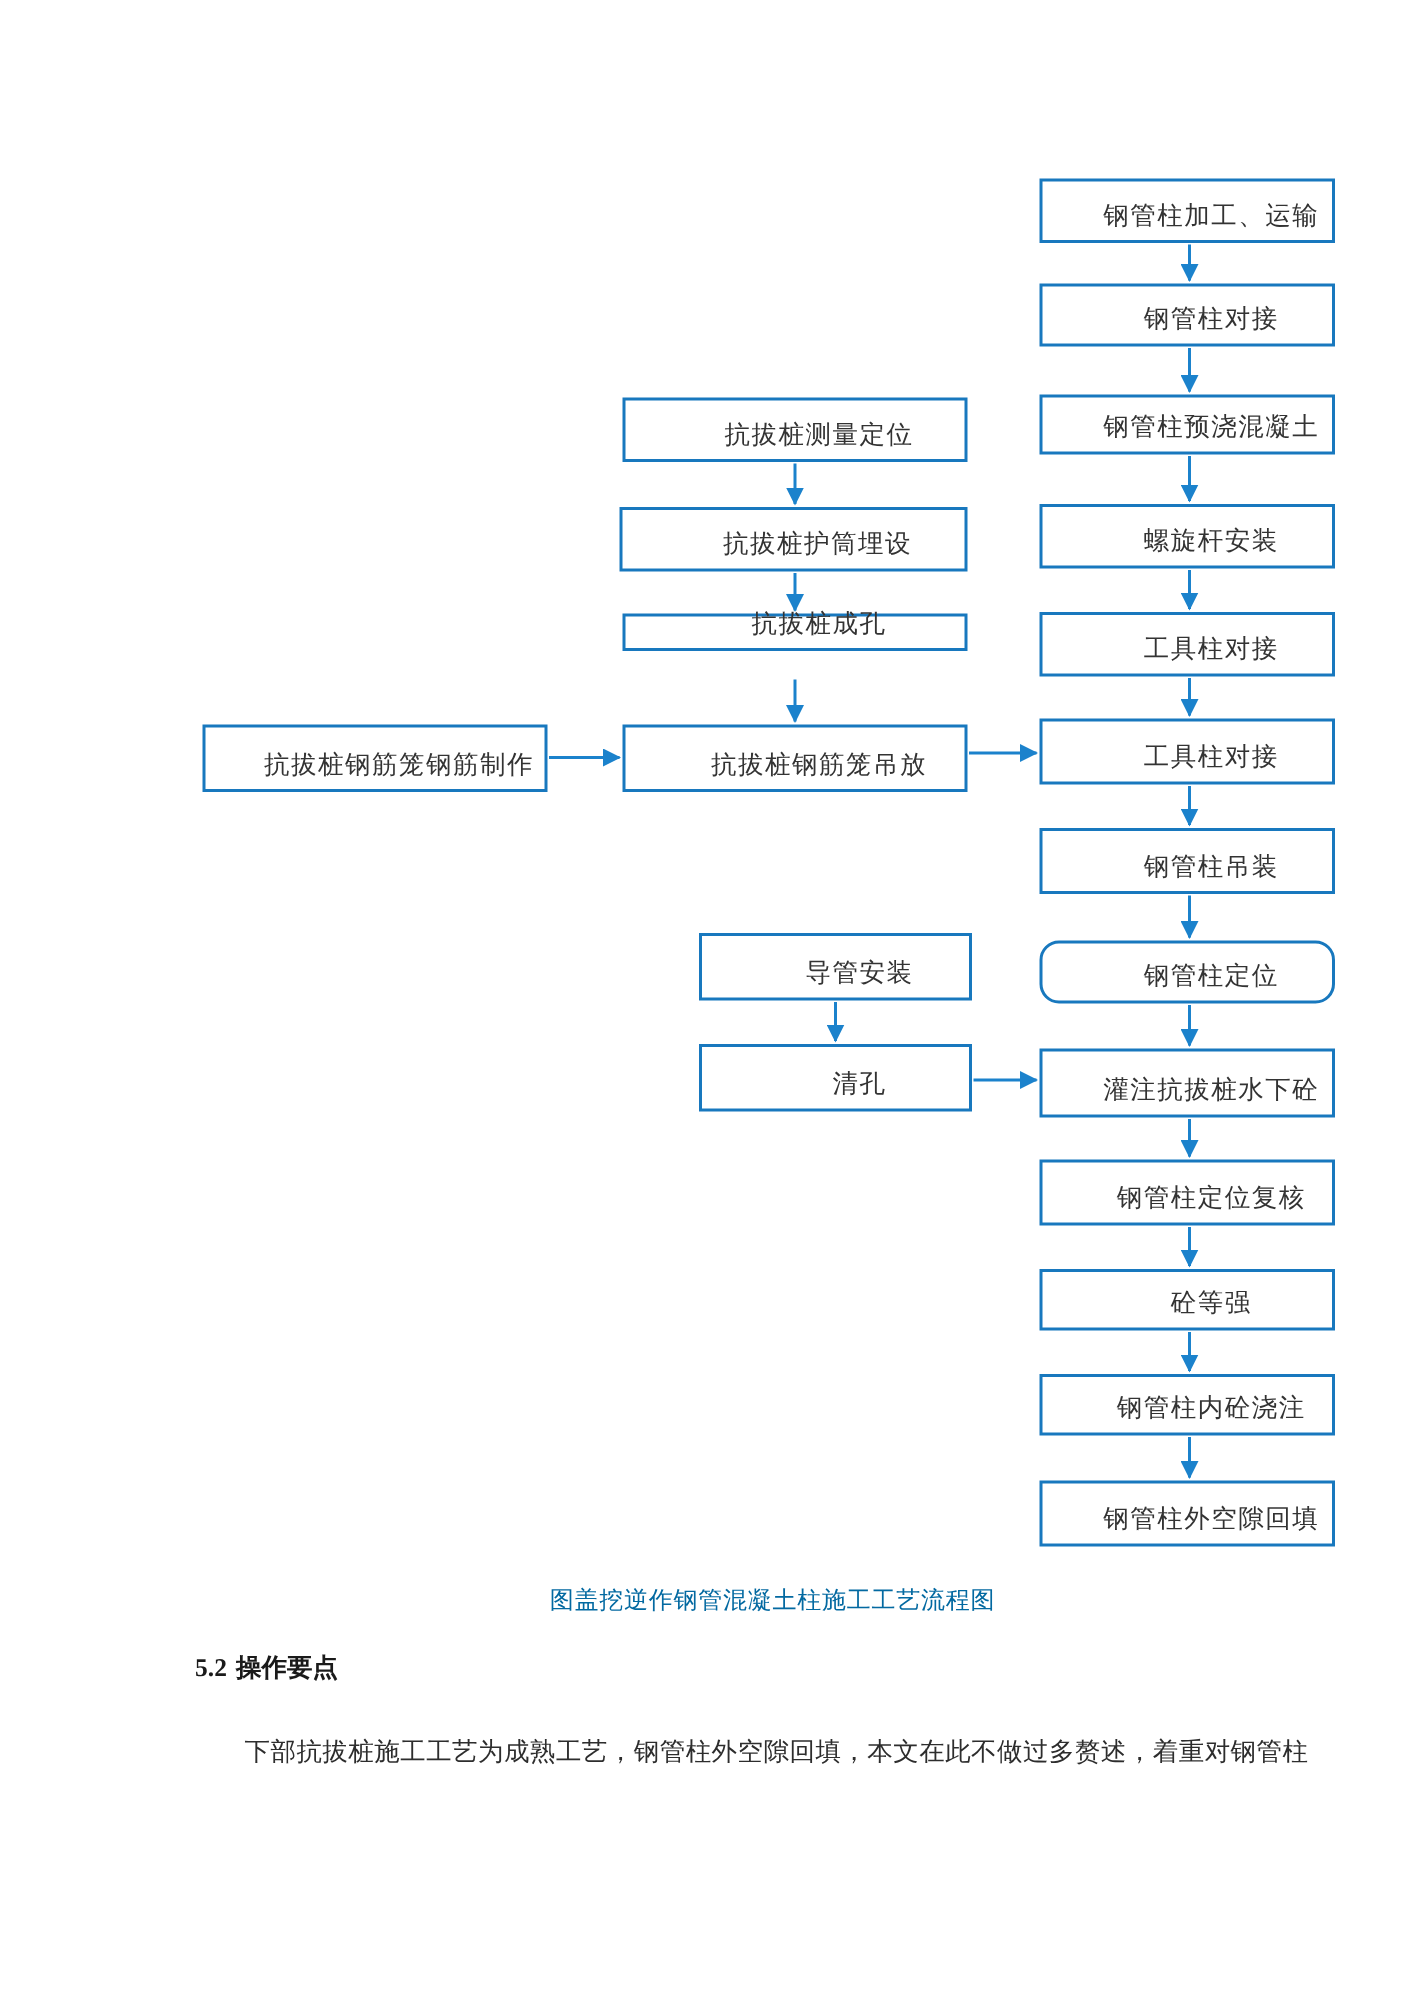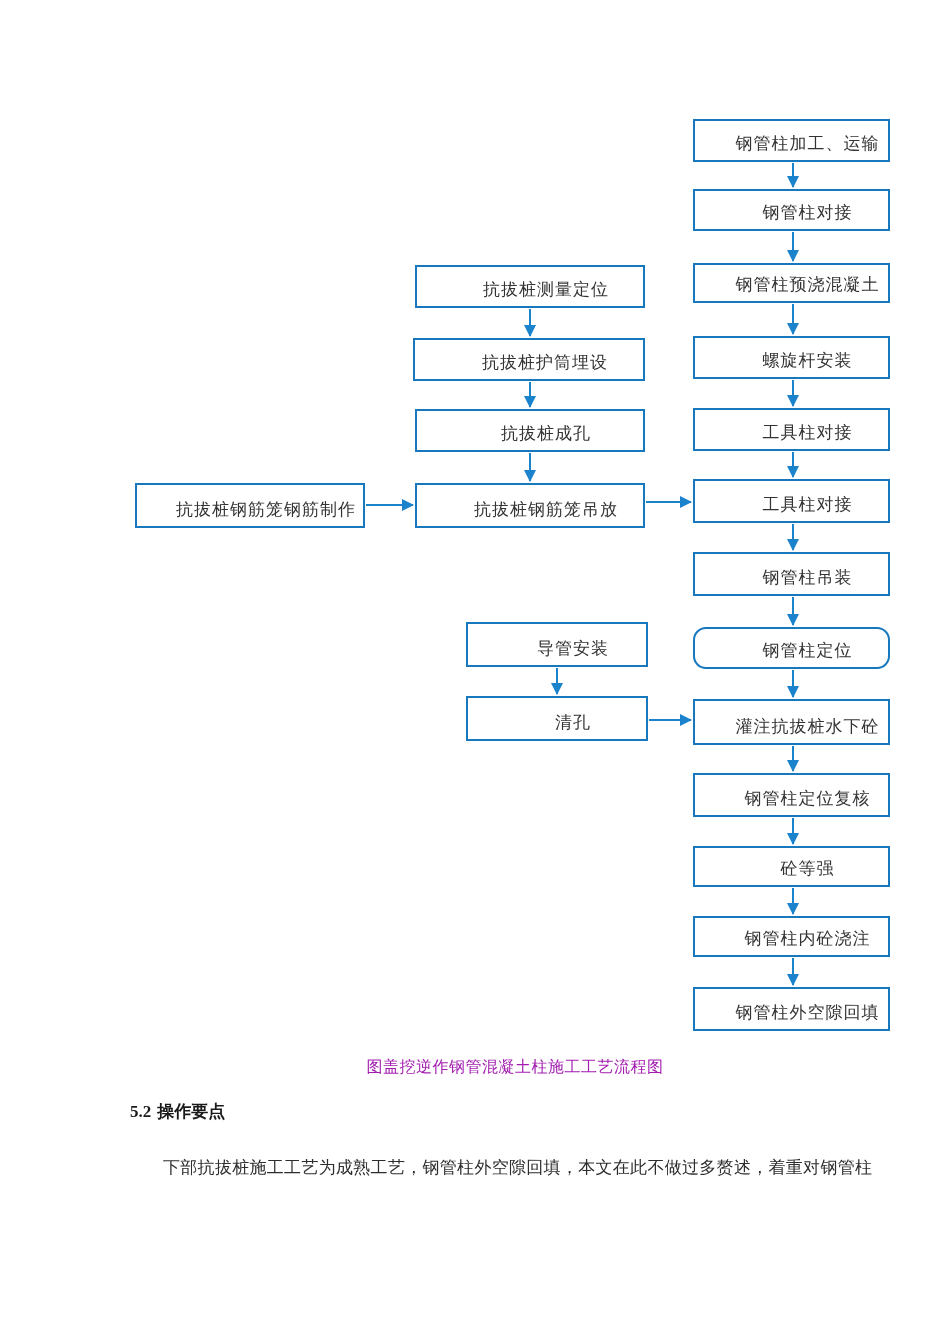--- a/index.html
+++ b/index.html
@@ -31,21 +31,21 @@
     width:950px;height:1344px;
     pointer-events:none;
   }
   #caption{
     position:absolute;
     left:280px;top:1057px;
     width:470px;
     text-align:center;
     font-size:16px;
     letter-spacing:0.5px;
-    color:#a21caf;
+    color:#0369a1;
     white-space:nowrap;
   }
   #section-heading{
     position:absolute;
     left:130px;top:1100px;
     font-size:17px;
     font-weight:bold;
     color:#1a1a1a;
     white-space:nowrap;
   }
@@ -96,21 +96,21 @@
       <line x1="366" y1="505" x2="413" y2="505" marker-end="url(#ah)"></line>
       <line x1="646" y1="502" x2="691" y2="502" marker-end="url(#ah)"></line>
       <line x1="649" y1="720" x2="691" y2="720" marker-end="url(#ah)"></line>
     </g>
   </svg>
 
   <div class="node" style="left:135px;top:483px;width:230px;height:45px;">抗拔桩钢筋笼钢筋制作</div>
 
   <div class="node" style="left:415px;top:265px;width:230px;height:43px;">抗拔桩测量定位</div>
   <div class="node" style="left:413px;top:338px;width:232px;height:43px;">抗拔桩护筒埋设</div>
-  <div class="node" style="left:415px;top:409px;width:230px;height:43px;">抗拔桩成孔</div>
+  <div class="node" style="left:415px;top:409px;width:230px;height:25px;">抗拔桩成孔</div>
   <div class="node" style="left:466px;top:622px;width:182px;height:45px;">导管安装</div>
   <div class="node" style="left:415px;top:483px;width:230px;height:45px;">抗拔桩钢筋笼吊放</div>
   <div class="node" style="left:466px;top:696px;width:182px;height:45px;">清孔</div>
 
   <div class="node" style="left:693px;top:119px;width:197px;height:43px;">钢管柱加工、运输</div>
   <div class="node" style="left:693px;top:189px;width:197px;height:42px;">钢管柱对接</div>
   <div class="node" style="left:693px;top:263px;width:197px;height:40px;">钢管柱预浇混凝土</div>
   <div class="node" style="left:693px;top:336px;width:197px;height:43px;">螺旋杆安装</div>
   <div class="node" style="left:693px;top:408px;width:197px;height:43px;">工具柱对接</div>
   <div class="node" style="left:693px;top:479px;width:197px;height:44px;">工具柱对接</div>

